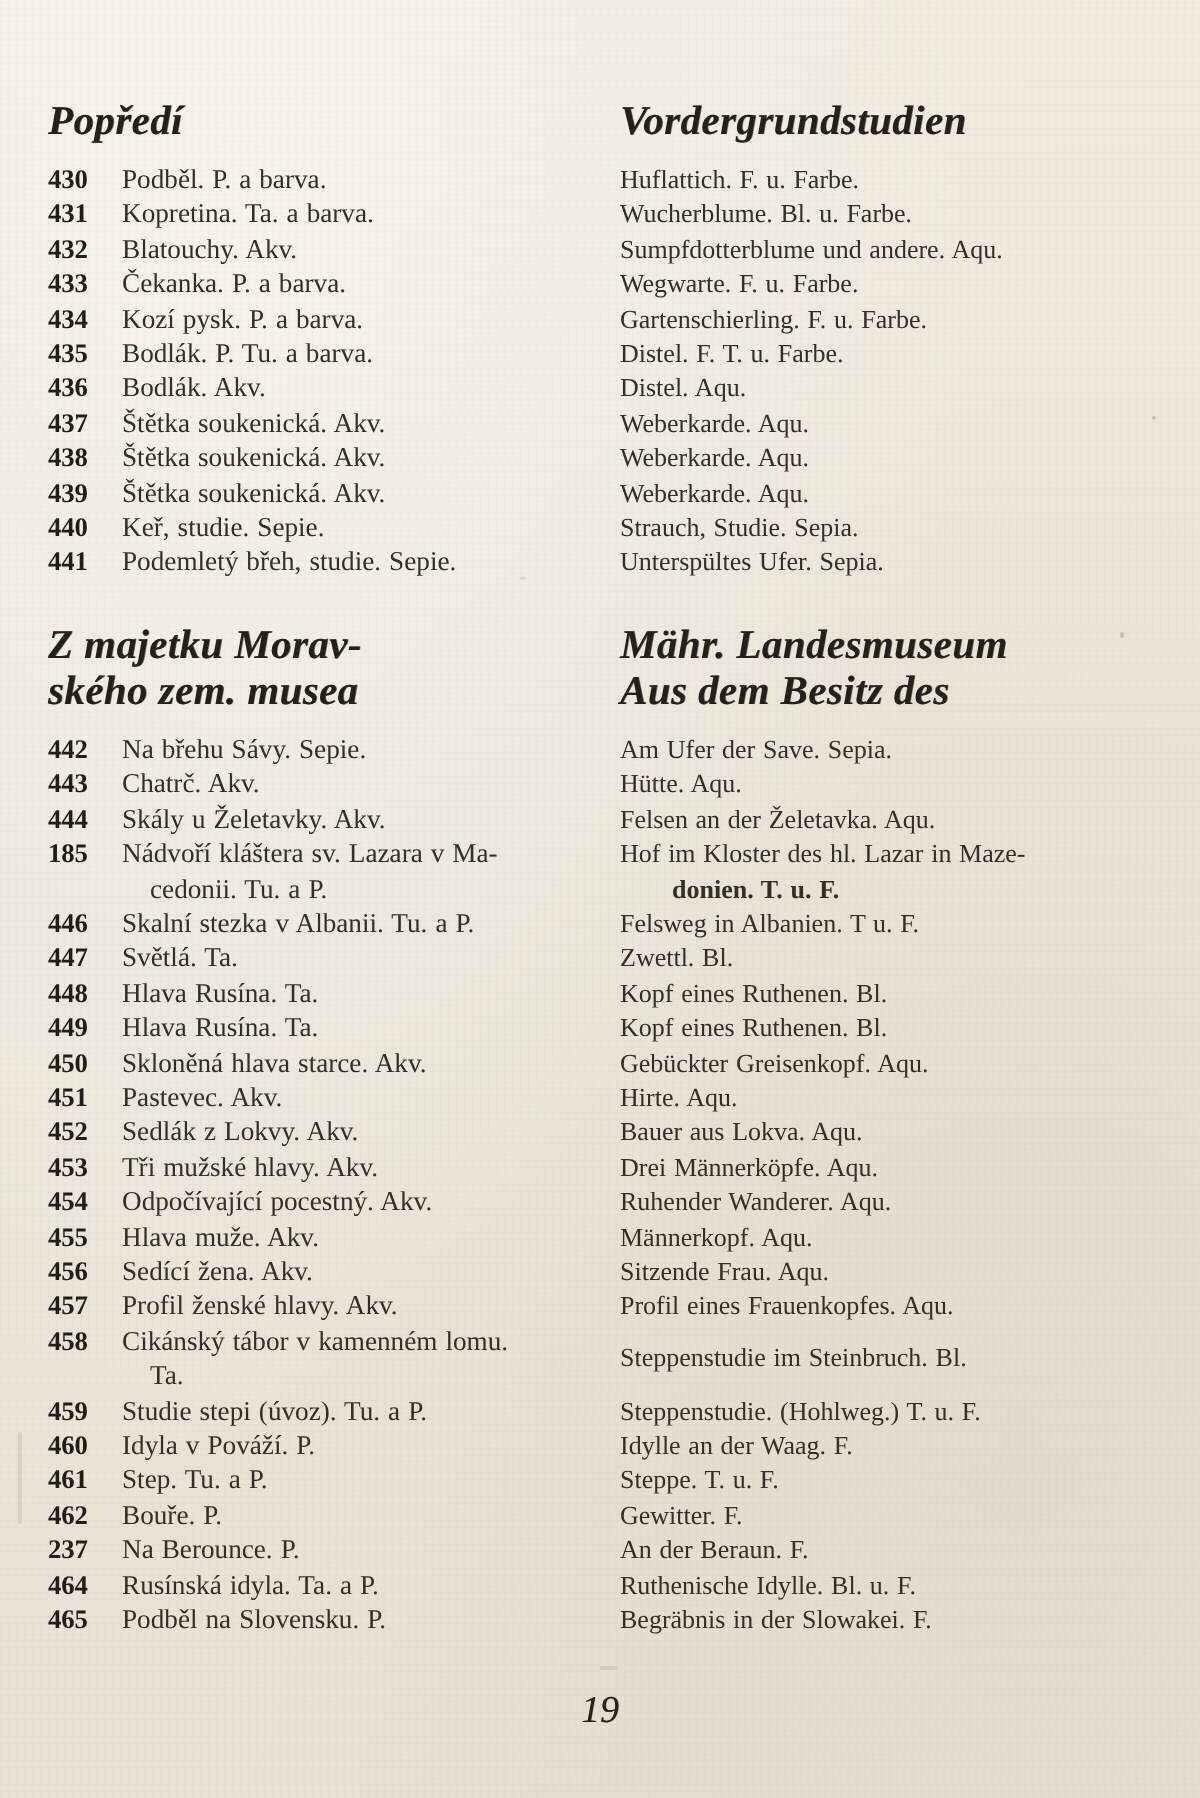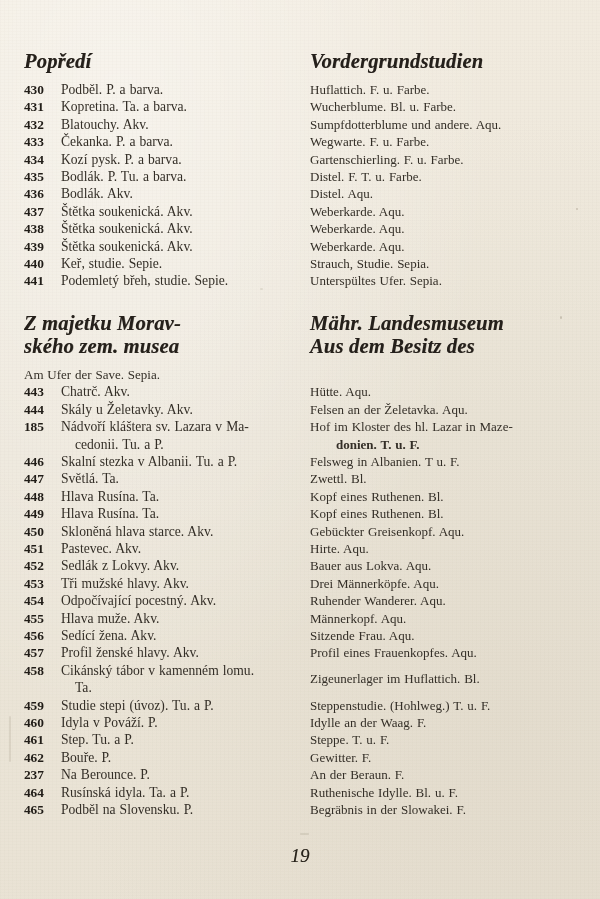--- a/index.html
+++ b/index.html
@@ -271,20 +271,24 @@
       </div>
       <div class="head-de">
         <span class="head-line">Mähr. Landesmuseum</span>
         <span class="head-line">Aus dem Besitz des</span>
       </div>
     </div>
 
     <div class="entries" style="padding-top:8px;">
 
       <div class="entry">
+        <div class="col-cz">
+          <span class="num">442</span>
+          <span class="cz-text">Na břehu Sávy. Sepie.</span>
+        </div>
         <div class="col-de">Am Ufer der Save. Sepia.</div>
       </div>
 
       <div class="entry">
         <div class="col-cz">
           <span class="num">443</span>
           <span class="cz-text">Chatrč. Akv.</span>
         </div>
         <div class="col-de">Hütte. Aqu.</div>
       </div>
@@ -408,21 +412,21 @@
       </div>
 
       <div class="entry two-line">
         <div class="col-cz">
           <span class="num">458</span>
           <span class="cz-text">
             <span>Cikánský tábor v kamenném lomu.</span>
             <span class="cont">Ta.</span>
           </span>
         </div>
-        <div class="col-de">Zigeunerlager im Huflattich. Bl.</div>
+        <div class="col-de">Steppenstudie im Steinbruch. Bl.</div>
       </div>
 
       <div class="entry">
         <div class="col-cz">
           <span class="num">459</span>
           <span class="cz-text">Studie stepi (úvoz). Tu. a P.</span>
         </div>
         <div class="col-de">Steppenstudie. (Hohlweg.) T. u. F.</div>
       </div>
 

